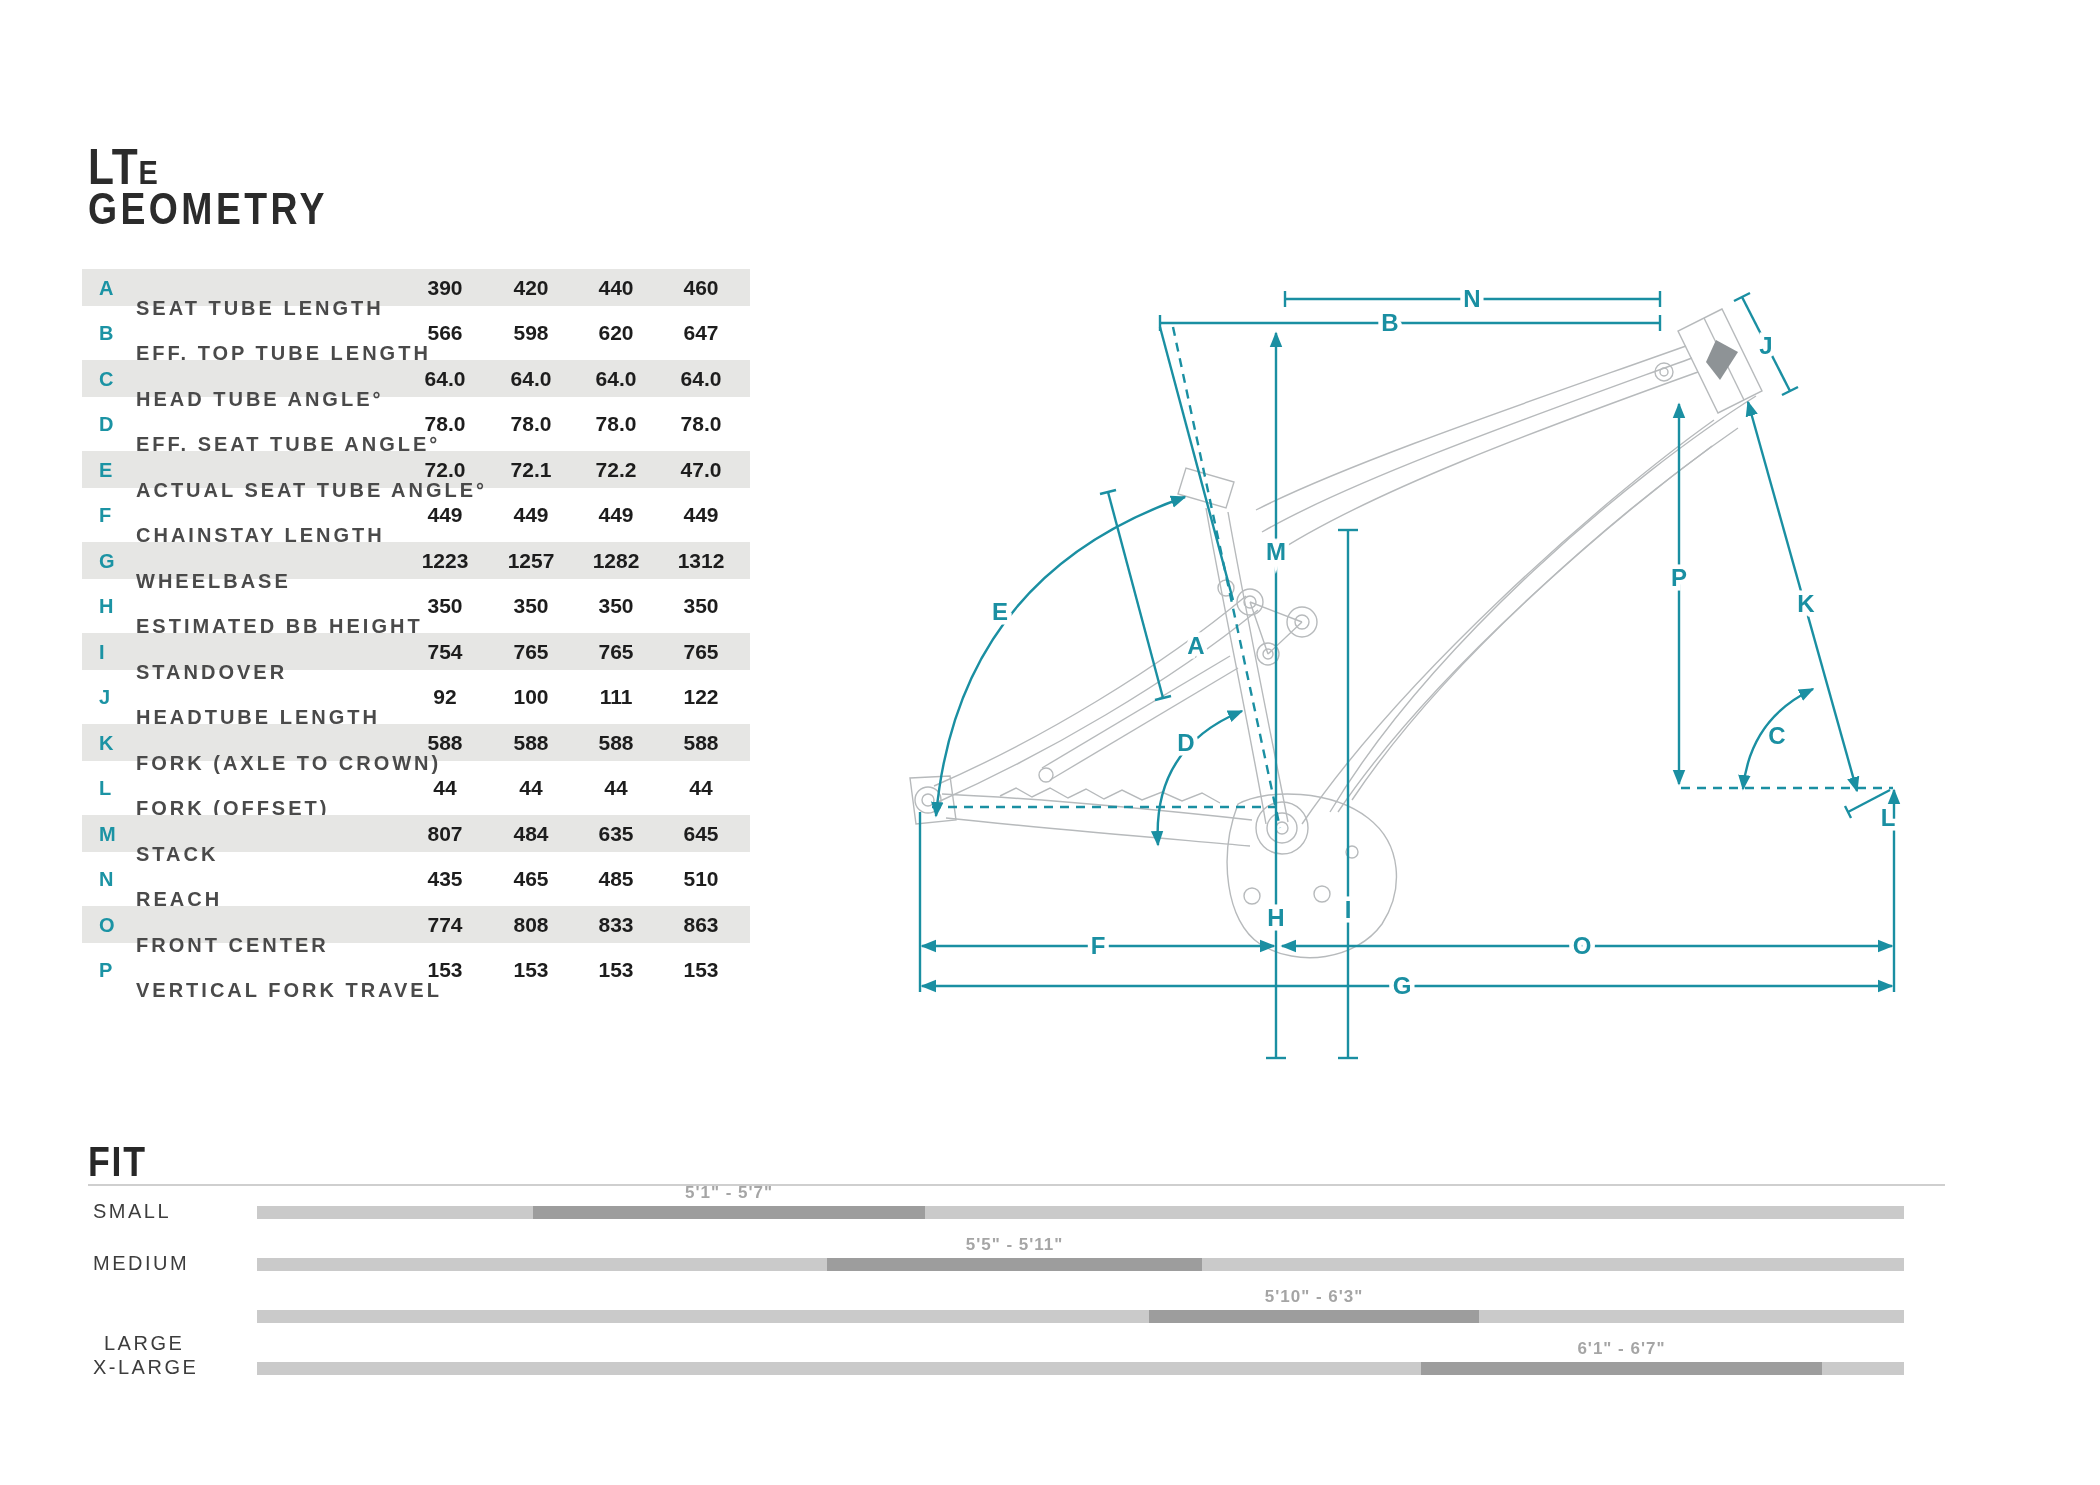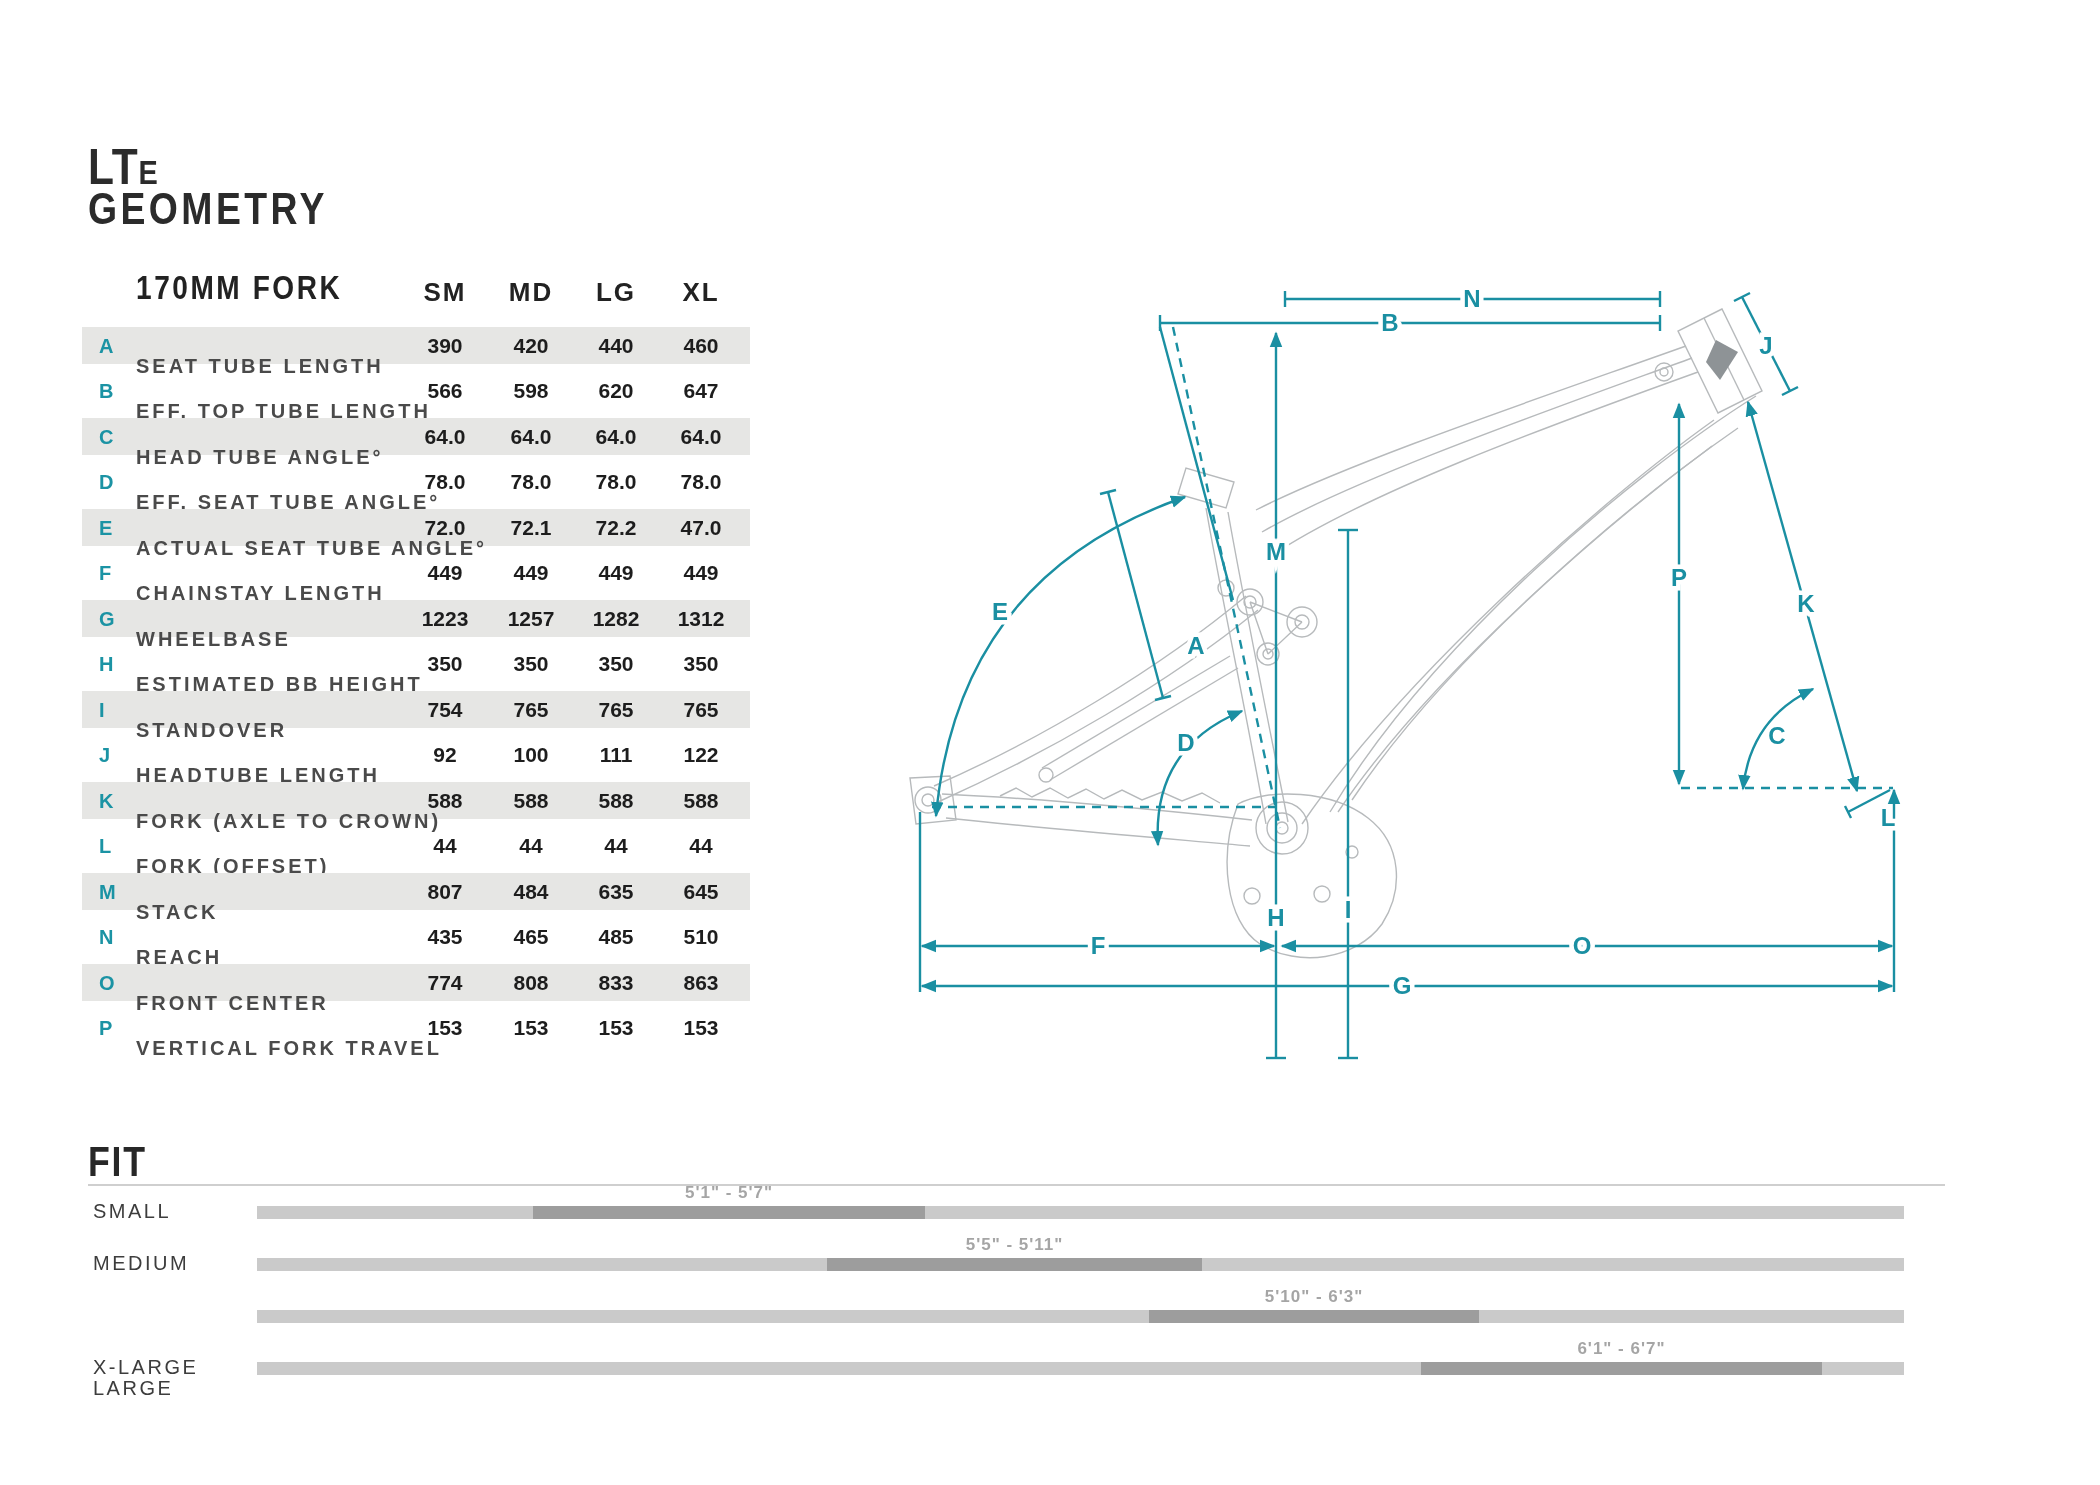--- a/index.html
+++ b/index.html
@@ -63,27 +63,20 @@
 
 
   <div class="lte">
     <span class="cond"><span class="lt">LT</span><span class="small-e">E</span></span>
   </div>
   <div class="geometry">
     <span class="cond">GEOMETRY</span>
   </div>
 
   <div class="geo-table">
-    <div class="geo-head">
-      <span class="fork-header"><span class="cond">170MM FORK</span></span>
-      <span class="col-h c0">SM</span>
-      <span class="col-h c1">MD</span>
-      <span class="col-h c2">LG</span>
-      <span class="col-h c3">XL</span>
-    </div>
     <div class="geo-rows">
         <div class="geo-row shaded">
           <div class="geo-band">
             <span class="geo-letter">A</span>
             <span class="geo-label">SEAT TUBE LENGTH</span>
             <span class="geo-val v0">390</span>
             <span class="geo-val v1">420</span>
             <span class="geo-val v2">440</span>
             <span class="geo-val v3">460</span>
           </div>
@@ -356,21 +349,21 @@
       <div class="fit-row-label" style="top: 1200px;">SMALL</div>
       <div class="fit-bar" style="top: 1205.5px;">
         <div class="fit-seg" style="left: 16.76%; width: 23.8%;"></div>
       </div>
       <div class="fit-range" style="left: 729.03px; top: 1183px;">5'1" - 5'7"</div>
       <div class="fit-row-label" style="top: 1252px;">MEDIUM</div>
       <div class="fit-bar" style="top: 1257.5px;">
         <div class="fit-seg" style="left: 34.61%; width: 22.77%;"></div>
       </div>
       <div class="fit-range" style="left: 1014.54px; top: 1235px;">5'5" - 5'11"</div>
-      <div class="fit-row-label" style="top: 1377px;">LARGE</div>
+      <div class="fit-row-label" style="top: 1332px; margin-left: 11px;">LARGE</div>
       <div class="fit-bar" style="top: 1309.5px;">
         <div class="fit-seg" style="left: 54.16%; width: 20.04%;"></div>
       </div>
       <div class="fit-range" style="left: 1314.04px; top: 1287px;">5'10" - 6'3"</div>
       <div class="fit-row-label" style="top: 1356px;">X-LARGE</div>
       <div class="fit-bar" style="top: 1361.5px;">
         <div class="fit-seg" style="left: 70.67%; width: 24.35%;"></div>
       </div>
       <div class="fit-range" style="left: 1621.46px; top: 1339px;">6'1" - 6'7"</div>
     </div>

